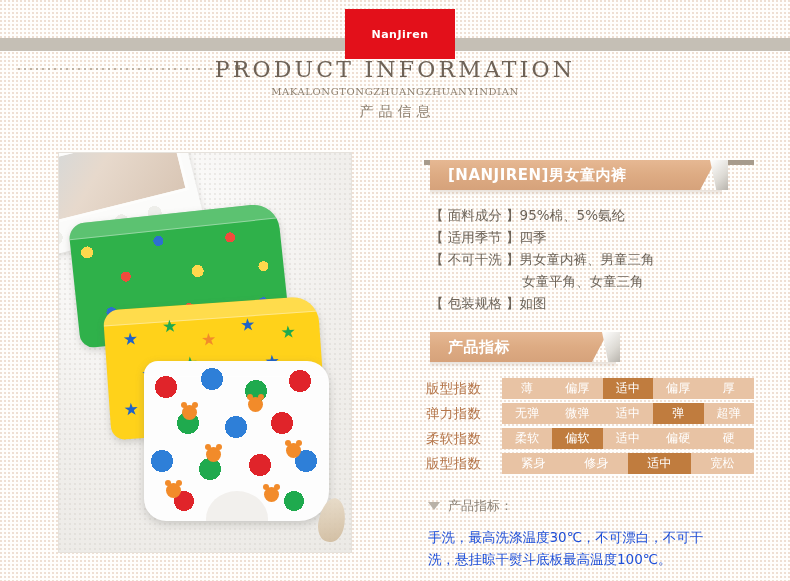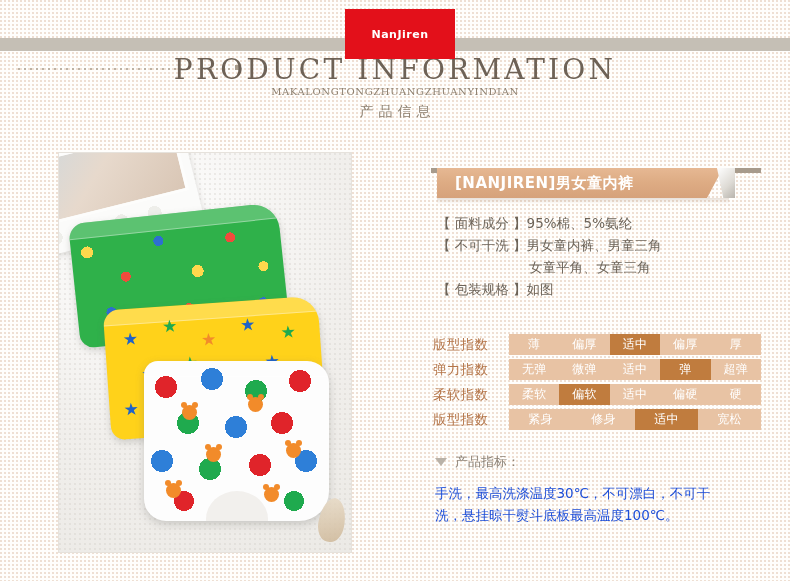--- a/index.html
+++ b/index.html
@@ -62,21 +62,21 @@
   }
 
   .title-wrap {
     position: absolute;
     left: 0; right: 0;
     top: 57px;
     text-align: center;
   }
   .title-en {
     font-family: "DejaVu Serif", "Liberation Serif", serif;
-    font-size: 28px;
+    font-size: 22px;
     letter-spacing: 3.2px;
     color: #6e6256;
     line-height: 26px;
     white-space: nowrap;
   }
   .title-py {
     font-family: "DejaVu Serif", "Liberation Serif", serif;
     font-size: 10px;
     letter-spacing: 0.6px;
     color: #8d8070;
@@ -283,23 +283,22 @@
     background: linear-gradient(160deg,#e9dcc8,#cdb696);
     border-radius: 50% 50% 45% 45% / 60% 60% 40% 40%;
     opacity: 0.85;
     transform: rotate(10deg);
   }
 
   
   .right {
     position: absolute;
     left: 424px;
-    top: 168px;
+    top: 160px;
     width: 330px;
-    margin-left: 7px;
   }
 
   
   .ribbon {
     position: relative;
     height: 30px;
     margin-bottom: 0;
   }
   .ribbon-body {
     position: absolute;
@@ -511,32 +510,43 @@
     <div class="ribbon-fold"></div>
     <div class="ribbon-shadow"></div>
   </div>
 
   <div class="specs">
     <div class="spec-row">
       <span class="spec-key">【 面料成分 】</span>
       <span class="spec-val">95%棉、5%氨纶</span>
     </div>
     <div class="spec-row">
+      <span class="spec-key">【 适用季节 】</span>
+      <span class="spec-val">四季</span>
+    </div>
+    <div class="spec-row">
       <span class="spec-key">【 不可干洗 】</span>
       <span class="spec-val">男女童内裤、男童三角</span>
     </div>
     <div class="spec-cont">女童平角、女童三角</div>
     <div class="spec-row">
       <span class="spec-key">【 包装规格 】</span>
       <span class="spec-val">如图</span>
     </div>
   </div>
 
   <div style="height:18px;"></div>
 
+  <div class="ribbon" id="ind-ribbon">
+    <div class="ribbon-body">
+      <span class="ribbon-text">产品指标</span>
+    </div>
+    <div class="ribbon-fold"></div>
+    <div class="ribbon-shadow"></div>
+  </div>
 
   <div class="ind-table" id="ind-table">
       <div class="ind-row">
         <div class="ind-label">版型指数</div>
         <div class="ind-bar">
           <div class="ind-cell">薄</div>
           <div class="ind-cell">偏厚</div>
           <div class="ind-cell on">适中</div>
           <div class="ind-cell">偏厚</div>
           <div class="ind-cell">厚</div>

